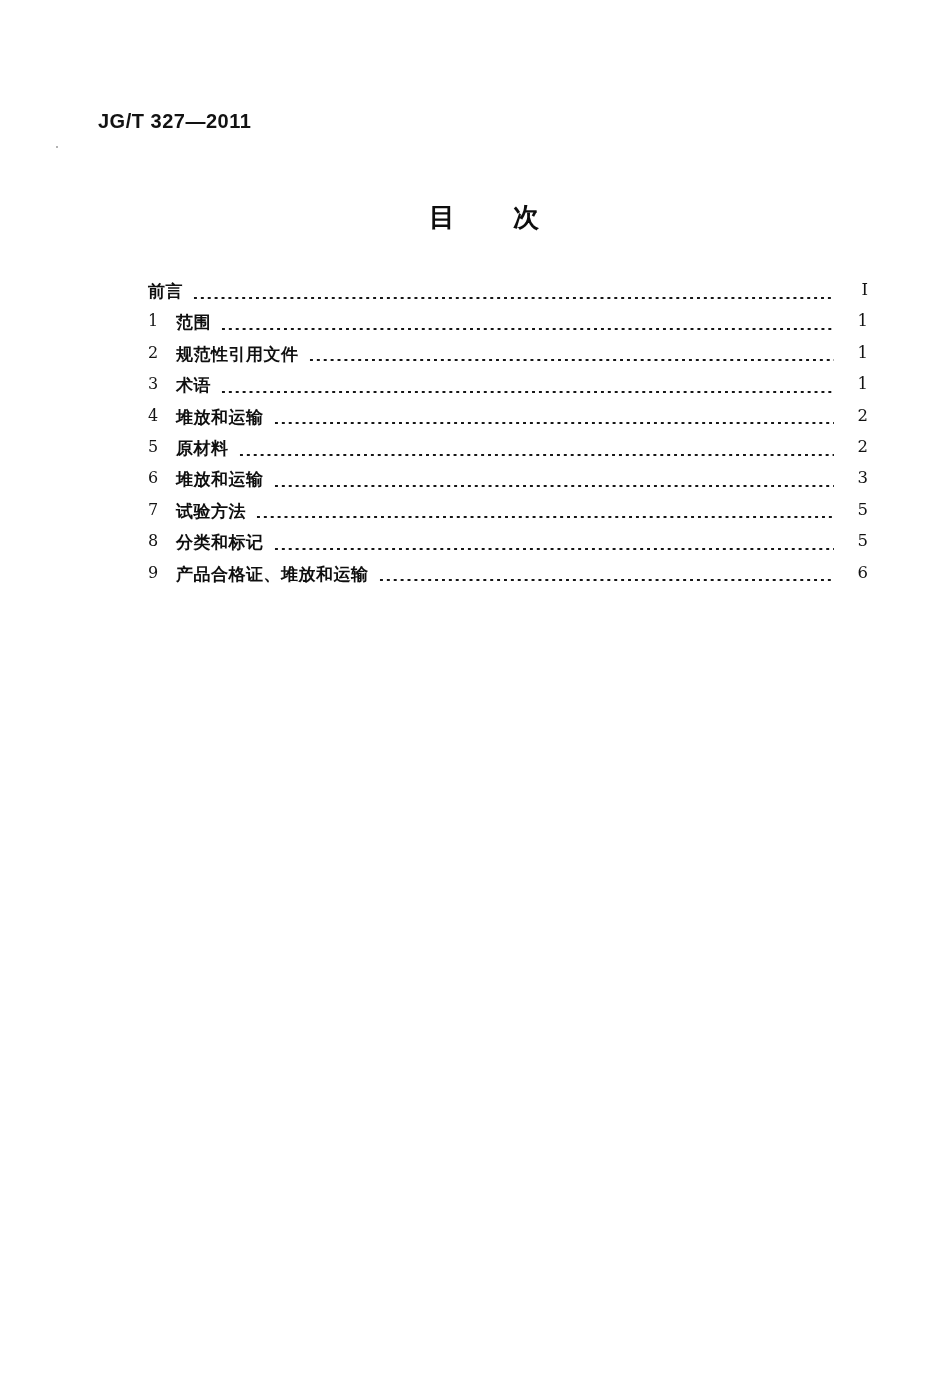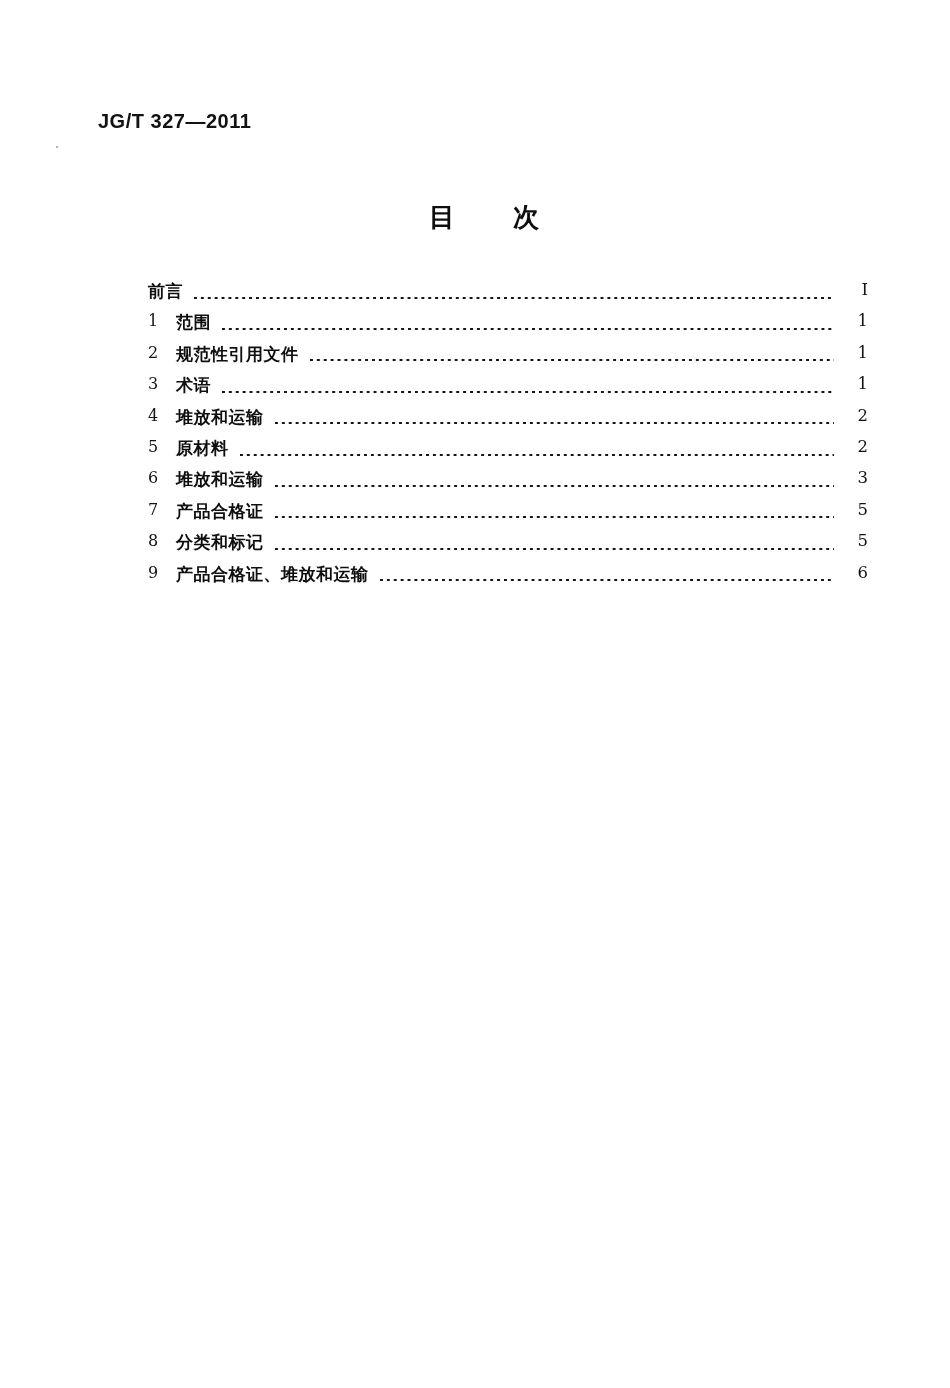--- a/index.html
+++ b/index.html
@@ -141,21 +141,21 @@
         <span class="toc-page">2</span>
       </div>
       <div class="toc-row">
         <span class="toc-num">6</span>
         <span class="toc-title">堆放和运输</span>
         <span class="toc-leader"></span>
         <span class="toc-page">3</span>
       </div>
       <div class="toc-row">
         <span class="toc-num">7</span>
-        <span class="toc-title">产品合格证</span>
+        <span class="toc-title">试验方法</span>
         <span class="toc-leader"></span>
         <span class="toc-page">5</span>
       </div>
       <div class="toc-row">
         <span class="toc-num">8</span>
         <span class="toc-title">分类和标记</span>
         <span class="toc-leader"></span>
         <span class="toc-page">5</span>
       </div>
       <div class="toc-row">

